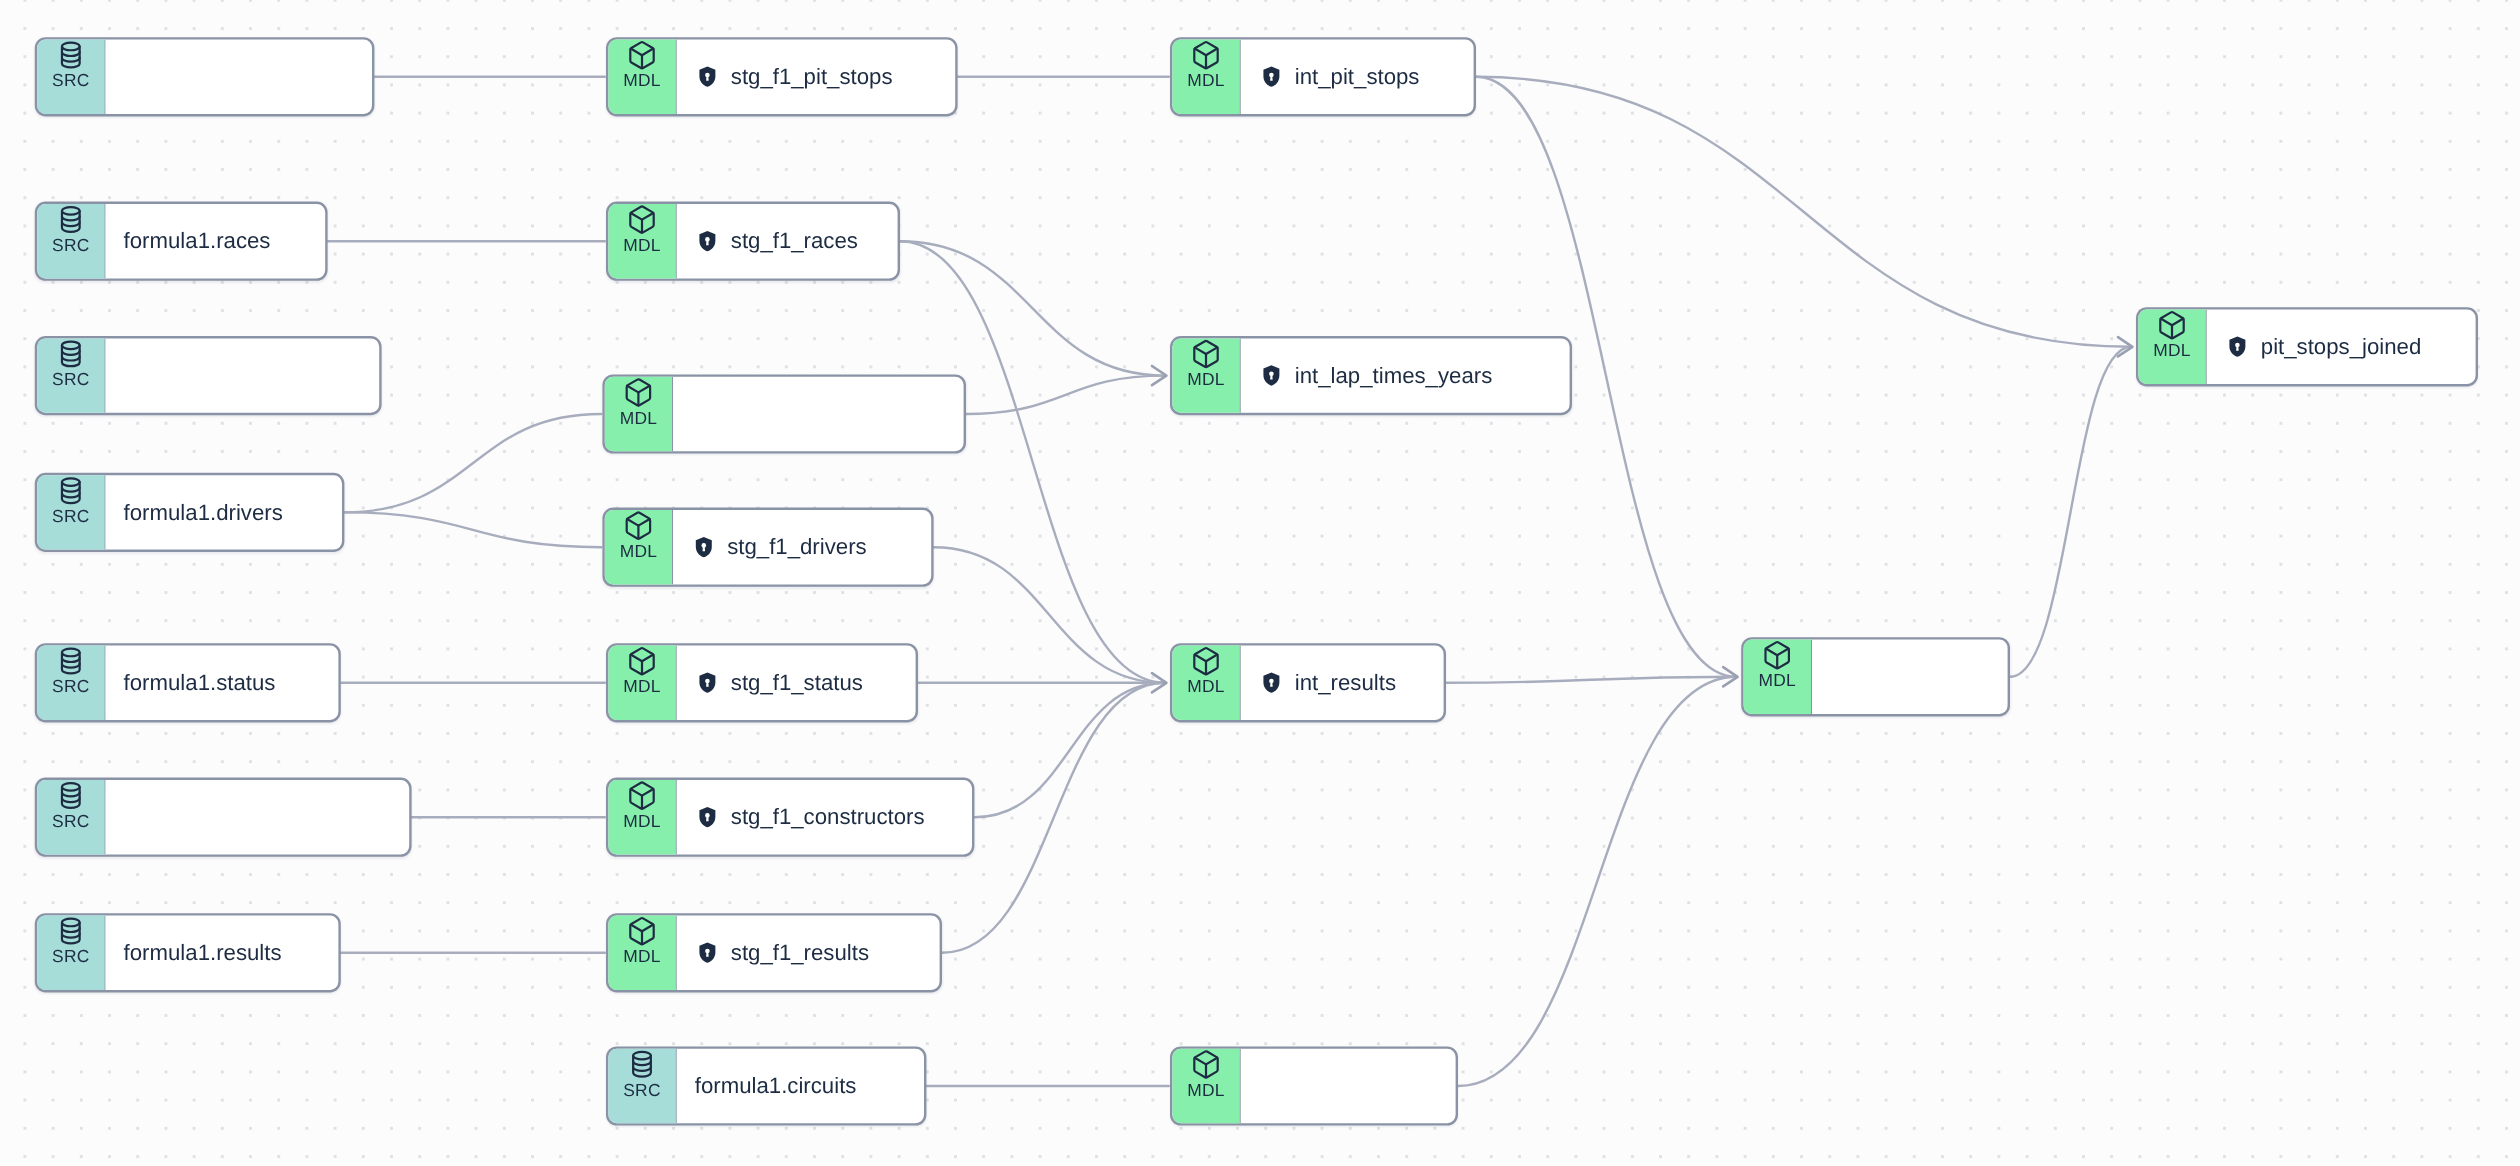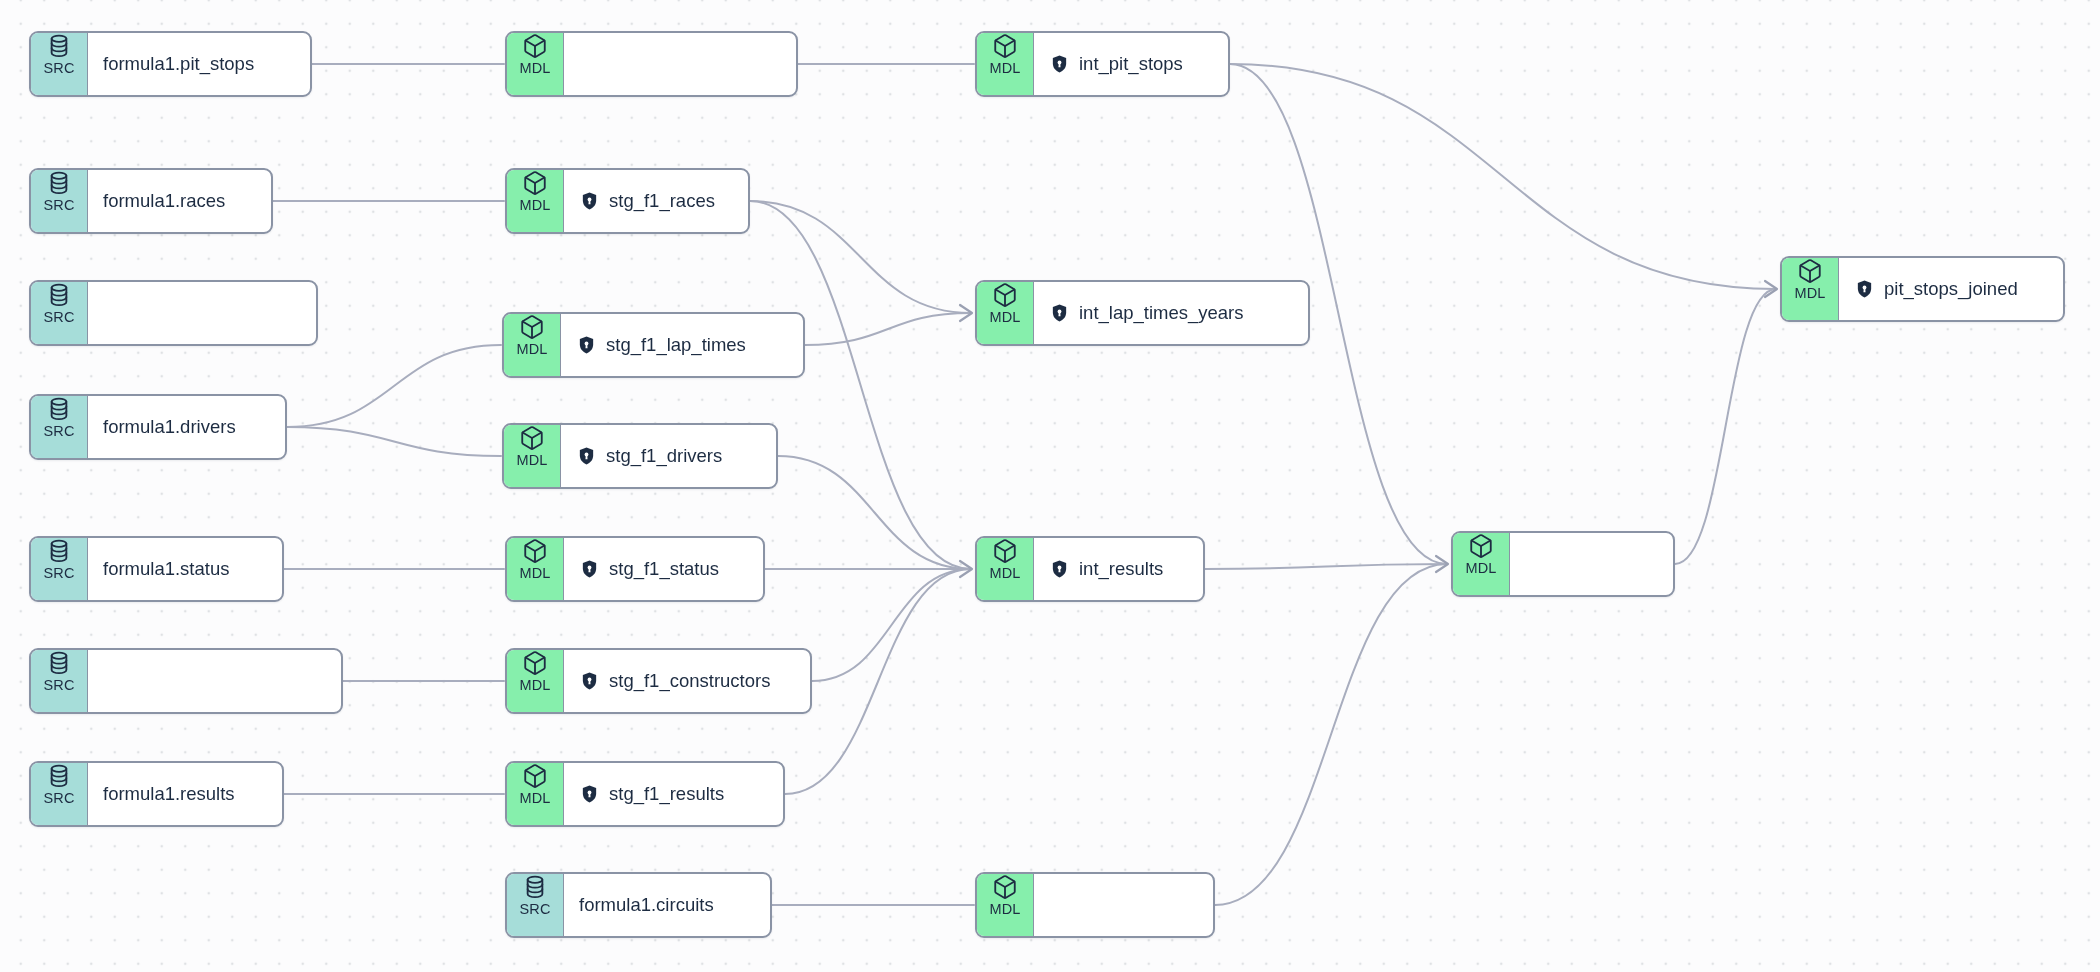--- a/index.html
+++ b/index.html
@@ -116,33 +116,38 @@
 <div class="node" style="left: 29px; top: 31px; width: 283px;">
       <div class="badge SRC">
         <span class="bicon"><svg width="26" height="26" viewBox="0 0 24 24" fill="none" stroke="#1d2c42" stroke-width="1.7" stroke-linecap="round" stroke-linejoin="round">
             <ellipse cx="12" cy="5.3" rx="6.8" ry="2.9"></ellipse>
             <path d="M5.2 5.3v13.2c0 1.6 3 2.9 6.8 2.9s6.8-1.3 6.8-2.9V5.3"></path>
             <path d="M5.2 9.7c0 1.6 3 2.9 6.8 2.9s6.8-1.3 6.8-2.9"></path>
             <path d="M5.2 14.1c0 1.6 3 2.9 6.8 2.9s6.8-1.3 6.8-2.9"></path>
           </svg></span>
         <span class="blabel">SRC</span>
       </div>
-      <div class="nbody">
-        <span class="nlabel">formula1.pit_stops</span>
-      </div>
     </div>
     <div class="node" style="left: 505px; top: 31px; width: 293px;">
       <div class="badge MDL">
         <span class="bicon"><svg width="26" height="26" viewBox="0 0 24 24" fill="none" stroke="#1d2c42" stroke-width="1.7" stroke-linecap="round" stroke-linejoin="round">
             <path d="M21 16.2V7.8a1.6 1.6 0 0 0-.8-1.39l-7.4-4.27a1.6 1.6 0 0 0-1.6 0L3.8 6.41A1.6 1.6 0 0 0 3 7.8v8.4a1.6 1.6 0 0 0 .8 1.39l7.4 4.27a1.6 1.6 0 0 0 1.6 0l7.4-4.27a1.6 1.6 0 0 0 .8-1.39z"></path>
             <path d="M3.3 6.9 12 12l8.7-5.1"></path>
             <path d="M12 22V12"></path>
           </svg></span>
         <span class="blabel">MDL</span>
       </div>
+      <div class="nbody">
+        <span class="shield"><svg width="21" height="21" viewBox="0 0 24 24">
+            <path fill="#1d2c42" d="M12 1.6 19.6 4.7v6.2c0 5.1-3.3 8.5-7.6 10.1-4.3-1.6-7.6-5-7.6-10.1V4.7z"></path>
+            <circle cx="12" cy="9.7" r="2.2" fill="#ffffff"></circle>
+            <path d="M11.1 10.9h1.8l.3 4.3h-2.4z" fill="#ffffff"></path>
+          </svg></span>
+        <span class="nlabel">stg_f1_pit_stops</span>
+      </div>
     </div>
     <div class="node" style="left: 975px; top: 31px; width: 255px;">
       <div class="badge MDL">
         <span class="bicon"><svg width="26" height="26" viewBox="0 0 24 24" fill="none" stroke="#1d2c42" stroke-width="1.7" stroke-linecap="round" stroke-linejoin="round">
             <path d="M21 16.2V7.8a1.6 1.6 0 0 0-.8-1.39l-7.4-4.27a1.6 1.6 0 0 0-1.6 0L3.8 6.41A1.6 1.6 0 0 0 3 7.8v8.4a1.6 1.6 0 0 0 .8 1.39l7.4 4.27a1.6 1.6 0 0 0 1.6 0l7.4-4.27a1.6 1.6 0 0 0 .8-1.39z"></path>
             <path d="M3.3 6.9 12 12l8.7-5.1"></path>
             <path d="M12 22V12"></path>
           </svg></span>
         <span class="blabel">MDL</span>
       </div>
@@ -217,28 +222,20 @@
       </div>
     </div>
     <div class="node" style="left: 502px; top: 312px; width: 303px;">
       <div class="badge MDL">
         <span class="bicon"><svg width="26" height="26" viewBox="0 0 24 24" fill="none" stroke="#1d2c42" stroke-width="1.7" stroke-linecap="round" stroke-linejoin="round">
             <path d="M21 16.2V7.8a1.6 1.6 0 0 0-.8-1.39l-7.4-4.27a1.6 1.6 0 0 0-1.6 0L3.8 6.41A1.6 1.6 0 0 0 3 7.8v8.4a1.6 1.6 0 0 0 .8 1.39l7.4 4.27a1.6 1.6 0 0 0 1.6 0l7.4-4.27a1.6 1.6 0 0 0 .8-1.39z"></path>
             <path d="M3.3 6.9 12 12l8.7-5.1"></path>
             <path d="M12 22V12"></path>
           </svg></span>
         <span class="blabel">MDL</span>
-      </div>
-      <div class="nbody">
-        <span class="shield"><svg width="21" height="21" viewBox="0 0 24 24">
-            <path fill="#1d2c42" d="M12 1.6 19.6 4.7v6.2c0 5.1-3.3 8.5-7.6 10.1-4.3-1.6-7.6-5-7.6-10.1V4.7z"></path>
-            <circle cx="12" cy="9.7" r="2.2" fill="#ffffff"></circle>
-            <path d="M11.1 10.9h1.8l.3 4.3h-2.4z" fill="#ffffff"></path>
-          </svg></span>
-        <span class="nlabel">stg_f1_lap_times</span>
       </div>
     </div>
     <div class="node" style="left: 29px; top: 394px; width: 258px;">
       <div class="badge SRC">
         <span class="bicon"><svg width="26" height="26" viewBox="0 0 24 24" fill="none" stroke="#1d2c42" stroke-width="1.7" stroke-linecap="round" stroke-linejoin="round">
             <ellipse cx="12" cy="5.3" rx="6.8" ry="2.9"></ellipse>
             <path d="M5.2 5.3v13.2c0 1.6 3 2.9 6.8 2.9s6.8-1.3 6.8-2.9V5.3"></path>
             <path d="M5.2 9.7c0 1.6 3 2.9 6.8 2.9s6.8-1.3 6.8-2.9"></path>
             <path d="M5.2 14.1c0 1.6 3 2.9 6.8 2.9s6.8-1.3 6.8-2.9"></path>
           </svg></span>

